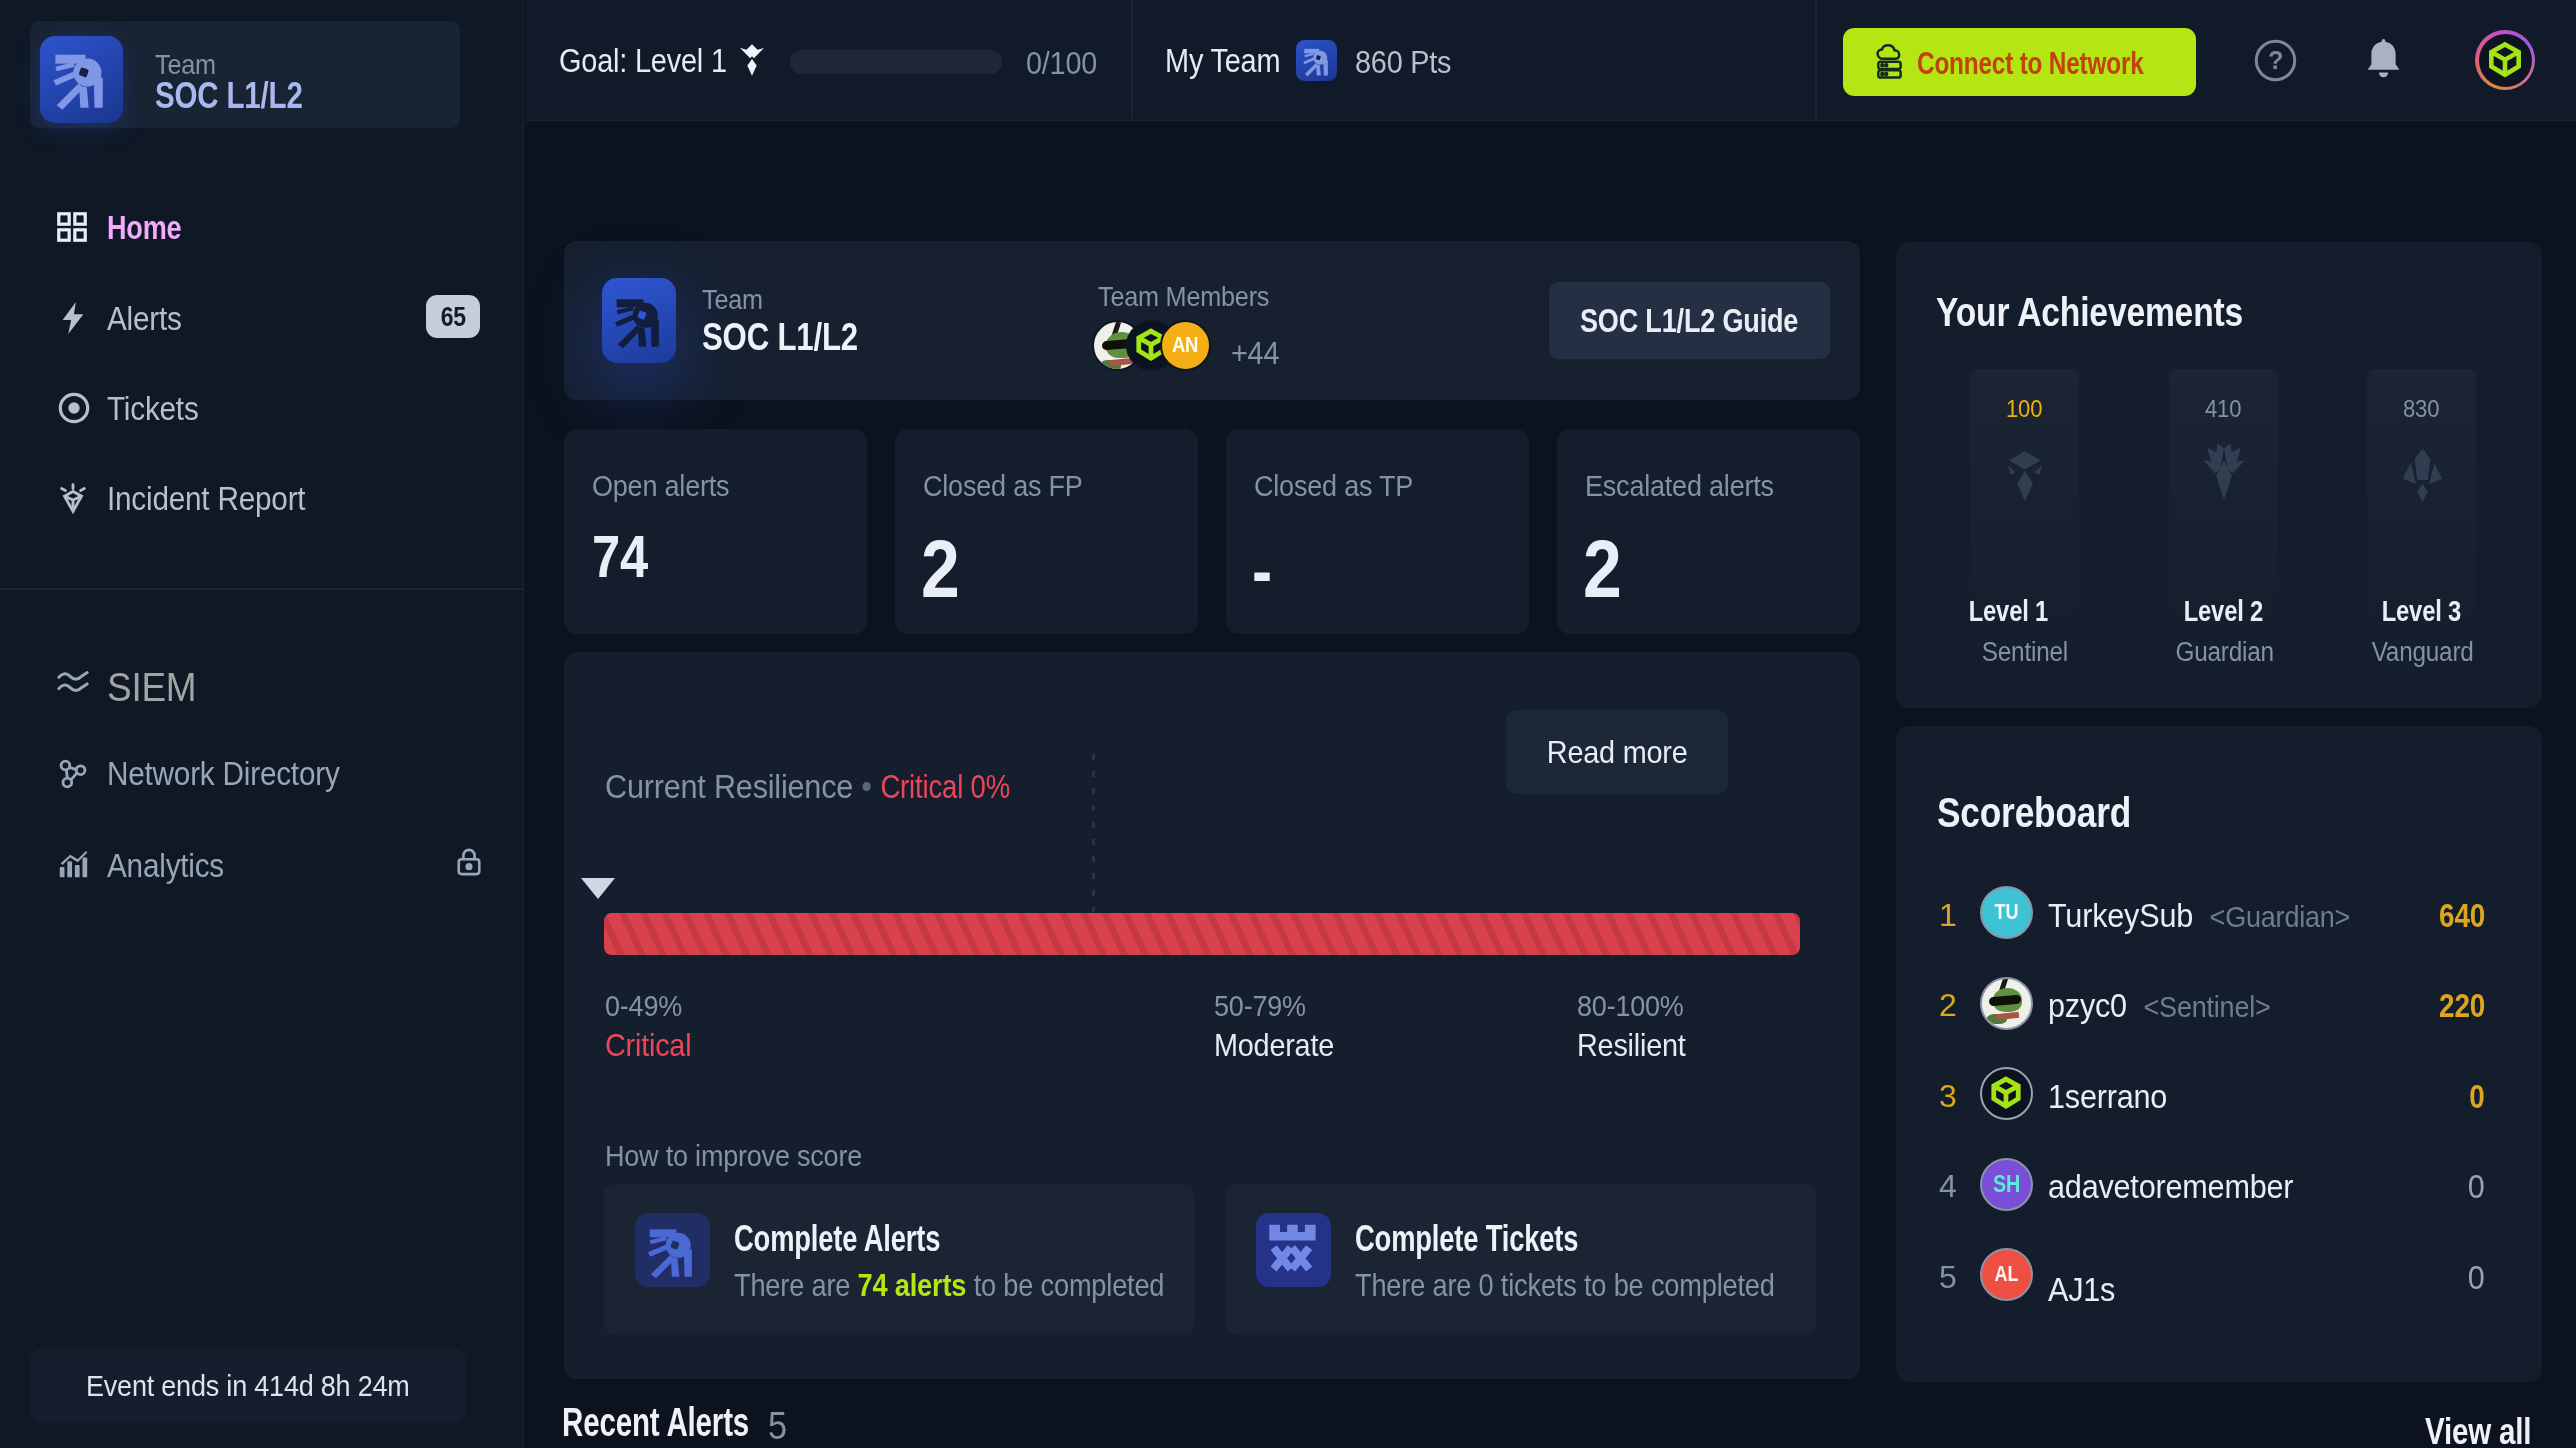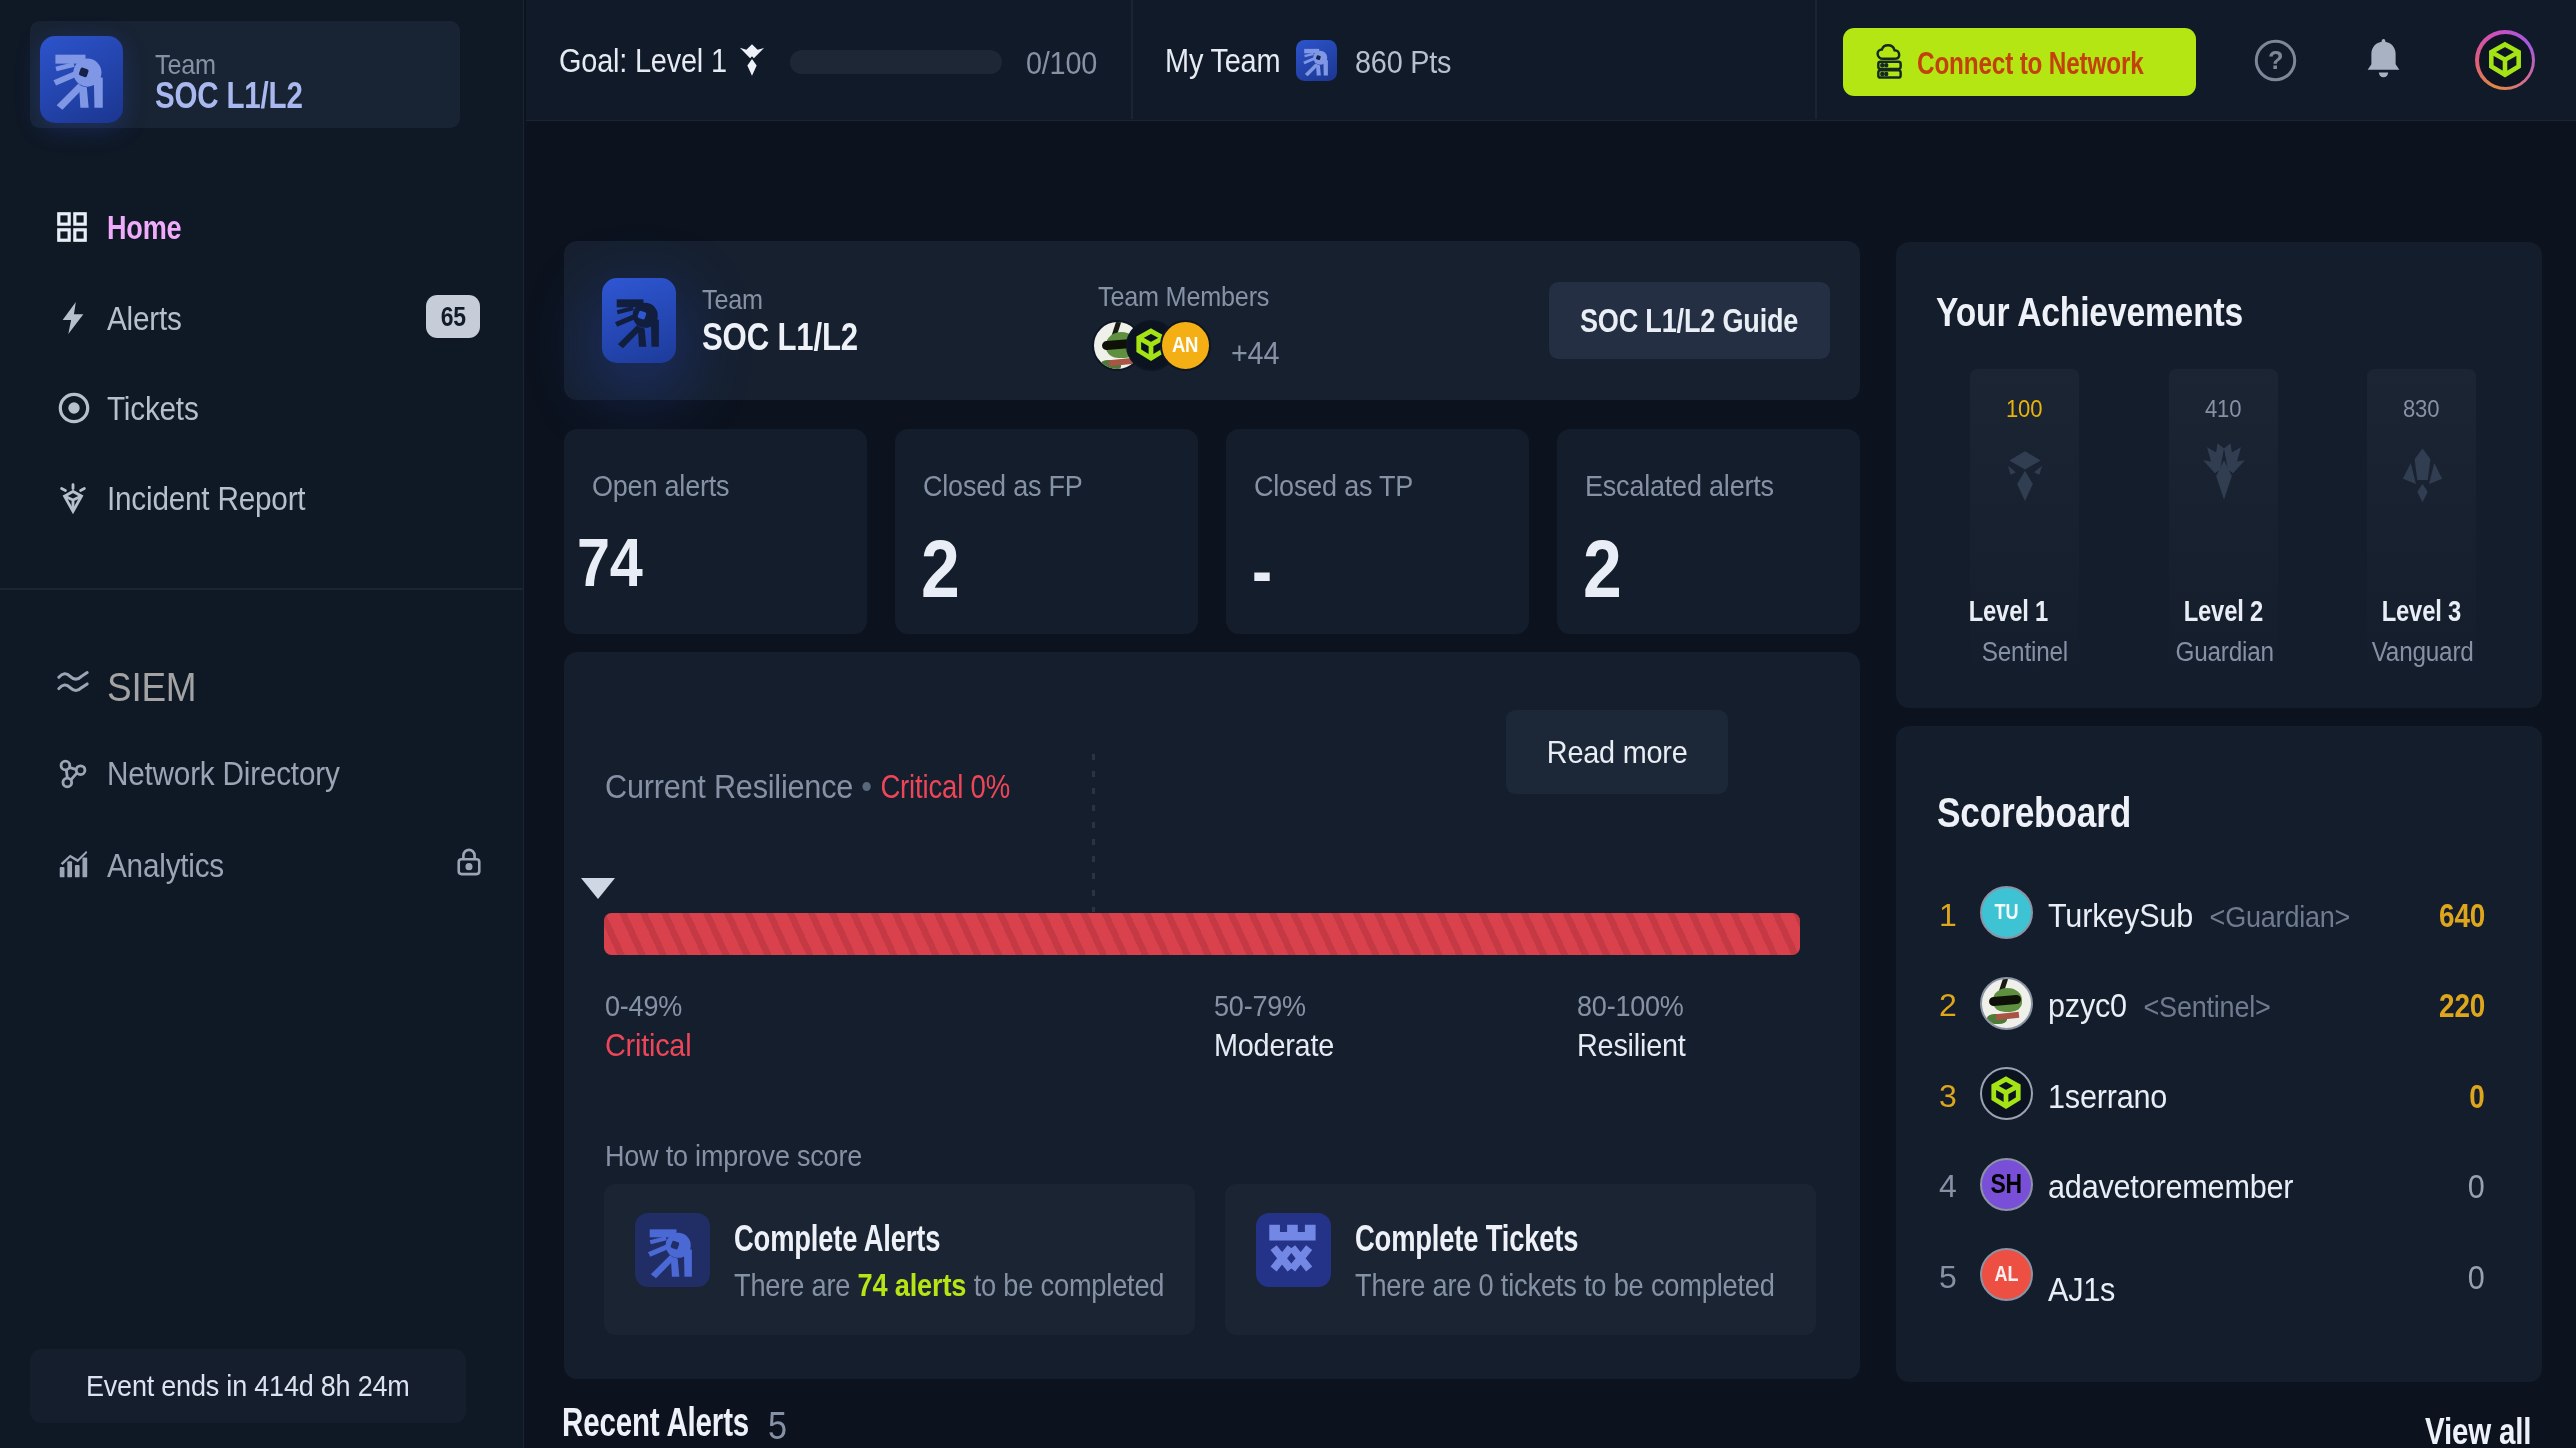--- a/index.html
+++ b/index.html
@@ -186,21 +186,21 @@
     </svg>
   </div>
   <div class="abs" style="left:596px;top:79px;width:51px;height:51px;border-radius:50%;background:#f4af15;border:2.8px solid #0e1624;z-index:5;text-align:center;line-height:45px;font-size:22.6px;font-weight:700;color:#fdfdfb;"><span class="tc">AN</span></div>
   <div class="abs gray" style="left:667px;top:94px;font-size:32px;"><span class="n">+44</span></div>
 
   <div class="abs" style="left:985px;top:41px;width:281px;height:77px;background:#242f44;border-radius:9.4px;text-align:center;line-height:77px;font-size:33px;color:#e9edf4;"><span class="tc">SOC L1/L2 Guide</span></div>
 </div>
 
 <div class="card" style="left:564px;top:429px;width:303px;height:205px;">
   <div class="abs gray" style="left:28px;top:40px;font-size:30px;"><span class="n">Open alerts</span></div>
-  <div class="abs" style="left:13px;top:94px;font-size:69px;color:#e9eef6;"><span class="t" style="transform:scaleX(.86);">74</span></div>
+  <div class="abs" style="left:28px;top:94px;font-size:59px;color:#e9eef6;"><span class="t" style="transform:scaleX(.86);">74</span></div>
 </div>
 <div class="card" style="left:895px;top:429px;width:303px;height:205px;">
   <div class="abs gray" style="left:28px;top:40px;font-size:30px;"><span class="n">Closed as FP</span></div>
   <div class="abs" style="left:26.4px;top:94px;font-size:81px;color:#e9eef6;"><span class="t" style="transform:scaleX(.86);">2</span></div>
 </div>
 <div class="card" style="left:1226px;top:429px;width:303px;height:205px;">
   <div class="abs gray" style="left:28px;top:40px;font-size:30px;"><span class="n">Closed as TP</span></div>
   <div class="abs" style="left:26.4px;top:102px;font-size:70px;color:#e9eef6;"><span class="t" style="transform:scaleX(.86);">-</span></div>
 </div>
 <div class="card" style="left:1557px;top:429px;width:303px;height:205px;">
@@ -319,21 +319,21 @@
   <div class="abs" style="left:43px;top:352px;font-size:32px;color:#dea61c;">3</div>
   <div class="abs" style="left:84px;top:341px;width:53px;height:53px;border-radius:50%;background:#0c1320;border:2.8px solid #9aa3b2;">
     <svg style="position:absolute;left:6.6px;top:5.7px;" width="34" height="36" viewBox="0 0 100 100" fill="none" stroke="#a5e414" stroke-width="14">
       <path d="M50,9 L86,29 L86,67 L50,89 L14,67 L14,29 Z M14,29 L50,49 L86,29 M50,49 L50,89"></path>
     </svg>
   </div>
   <div class="abs" style="left:152px;top:351px;font-size:34px;color:#e9eef6;"><span class="n">1serrano</span></div>
   <div class="abs" style="left:462px;top:351px;width:127px;text-align:right;font-size:34px;font-weight:700;color:#dea61c;"><span class="t" style="transform-origin:100% 50%;">0</span></div>
 
   <div class="abs" style="left:43px;top:442px;font-size:32px;color:#8591a4;">4</div>
-  <div class="abs" style="left:84px;top:432px;width:53px;height:53px;border-radius:50%;background:#7a4fd8;border:2.8px solid #8a94a5;text-align:center;line-height:47px;font-size:28px;font-weight:700;color:#000000;"><span class="tc">SH</span></div>
+  <div class="abs" style="left:84px;top:432px;width:53px;height:53px;border-radius:50%;background:#7a4fd8;border:2.8px solid #8a94a5;text-align:center;line-height:47px;font-size:24px;font-weight:700;color:#5eead4;"><span class="tc">SH</span></div>
   <div class="abs" style="left:152px;top:441px;font-size:34px;color:#e9eef6;"><span class="n">adavetoremember</span></div>
   <div class="abs" style="left:462px;top:441px;width:127px;text-align:right;font-size:34px;color:#98a1b0;"><span class="n" style="transform-origin:100% 50%;">0</span></div>
 
   <div class="abs" style="left:43px;top:533px;font-size:32px;color:#8591a4;">5</div>
   <div class="abs" style="left:84px;top:522px;width:53px;height:53px;border-radius:50%;background:#ee4f43;border:2.8px solid #8a94a5;text-align:center;line-height:47px;font-size:22px;font-weight:700;color:#fdf2f1;"><span class="tc">AL</span></div>
   <div class="abs" style="left:152px;top:532px;font-size:34px;color:#e9eef6;margin-top:12px;"><span class="n">AJ1s</span></div>
   <div class="abs" style="left:462px;top:532px;width:127px;text-align:right;font-size:34px;color:#98a1b0;"><span class="n" style="transform-origin:100% 50%;">0</span></div>
 </div>
 
 

